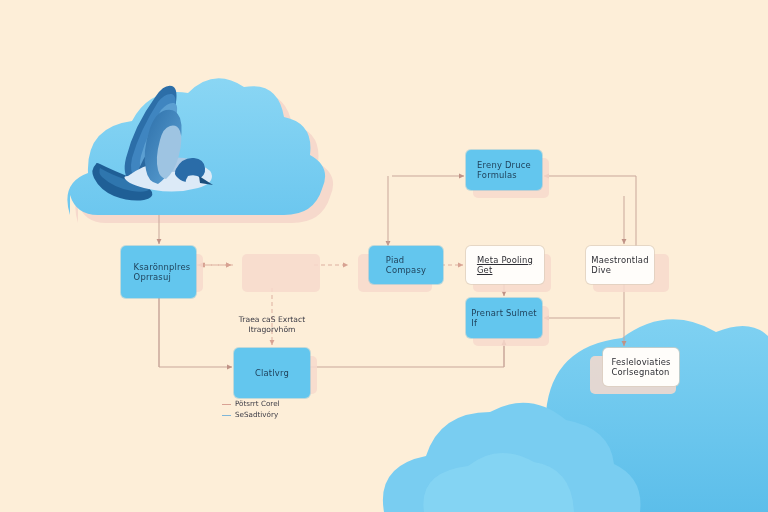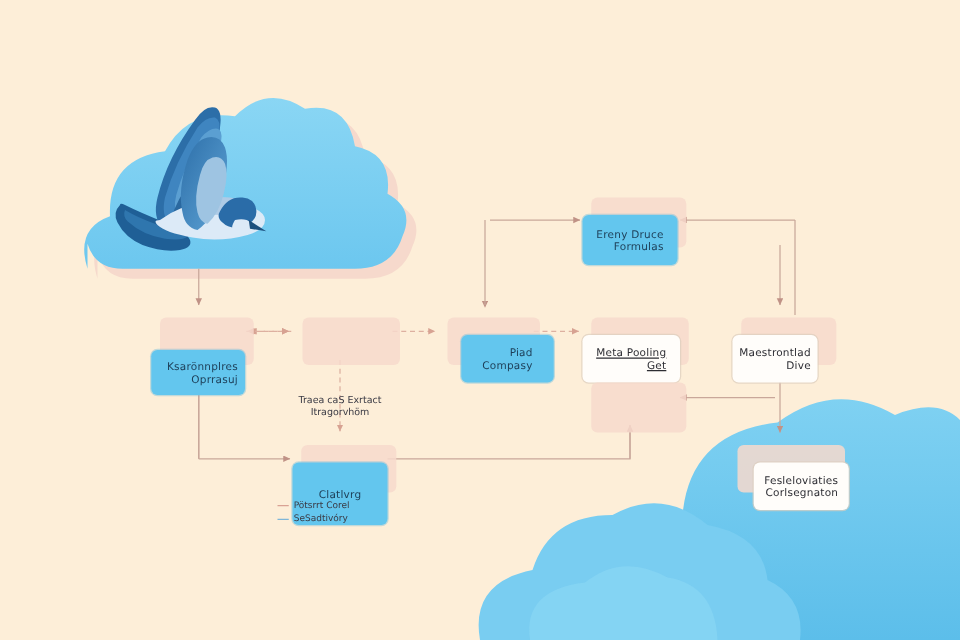--- a/index.html
+++ b/index.html
@@ -19,28 +19,27 @@
   .cloud-layer { position:absolute; left:0; top:0; width:768px; height:512px; pointer-events:none; }
   .svg-full { position:absolute; left:0; top:0; width:768px; height:512px; }
 
   
   #diagram { position:absolute; left:0; top:0; width:768px; height:512px; }
 
   .node {
     position:absolute;
     border-radius:5px;
     display:flex; align-items:center; justify-content:center;
-    text-align:right;
+    text-align:left;
     line-height:1.22;
     font-size:8.4px;
     letter-spacing:.2px;
     padding:2px 4px;
     color:#243b53;
     white-space:pre-line;
-    margin-top:22px;
   }
   .node.blue {
     background:#63c6ee;
     color:#1d3e57;
     box-shadow:0 0 0 1px rgba(120,190,220,.45);
   }
   .node.white {
     background:#fffdfa;
     color:#2d2d33;
     box-shadow:0 0 0 1px rgba(220,205,190,.7);
@@ -174,36 +173,38 @@
       <path d="M236 265 L200 265" stroke="none"></path>
       <path d="M314 265 L348 265"></path>
       <path d="M197 265 L231 265"></path>
       <path d="M427 265 L463 265"></path>
       <path d="M272 288 L272 345"></path>
     </g>
   </svg>
 
   <div id="diagram">
       <div class="node-shadow" style="left: 128px; top: 254px; width: 75px; height: 38px;"></div>
-      <div class="node blue" style="left: 121px; top: 258px; width: 75px; height: 36px; padding-left: 11px;">Ksarönnplres
+      <div class="node blue" style="left: 121px; top: 246px; width: 75px; height: 52px; padding-left: 11px;">Ksarönnplres
 Oprrasuj</div>
       <div class="node-shadow" style="left: 242px; top: 254px; width: 78px; height: 38px;"></div>
       <div class="node-shadow" style="left: 358px; top: 254px; width: 74px; height: 38px;"></div>
       <div class="node blue" style="left: 369px; top: 246px; width: 74px; height: 38px;">Piad
 Compasy</div>
       <div class="node-shadow" style="left: 473px; top: 254px; width: 78px; height: 38px;"></div>
       <div class="node white" style="left: 466px; top: 246px; width: 78px; height: 38px; text-decoration: underline;">Meta Pooling
 Get</div>
       <div class="node-shadow" style="left: 593px; top: 254px; width: 76px; height: 38px;"></div>
       <div class="node white" style="left: 586px; top: 246px; width: 68px; height: 38px;">Maestrontlad
 Dive</div>
       <div class="node-shadow" style="left: 473px; top: 158px; width: 76px; height: 40px;"></div>
       <div class="node blue" style="left: 466px; top: 150px; width: 76px; height: 40px;">Ereny Druce
 Formulas</div>
       <div class="node-shadow" style="left: 473px; top: 306px; width: 76px; height: 40px;"></div>
+      <div class="node blue" style="left: 466px; top: 298px; width: 76px; height: 40px;">Prenart Sulmet
+If</div>
       <div class="node-shadow" style="left: 590px; top: 356px; width: 86px; height: 38px;"></div>
       <div class="node white" style="left: 603px; top: 348px; width: 76px; height: 38px;">Fesleloviaties
 Corlsegnaton</div>
       <div class="node-shadow" style="left: 241px; top: 356px; width: 76px; height: 38px;"></div>
       <div class="node blue" style="left: 234px; top: 348px; width: 76px; height: 50px;">Clatlvrg</div>
       <div class="edge-label" style="left: 222px; top: 315px; width: 100px;">Traea caS Exrtact
 Itragorvhöm</div>
       <div class="legend" style="left: 222px; top: 400px;">
         <div class="legend-row">
           <span class="legend-dash" style="border-top-color: rgb(217, 162, 148); border-top-style: solid;"></span>

